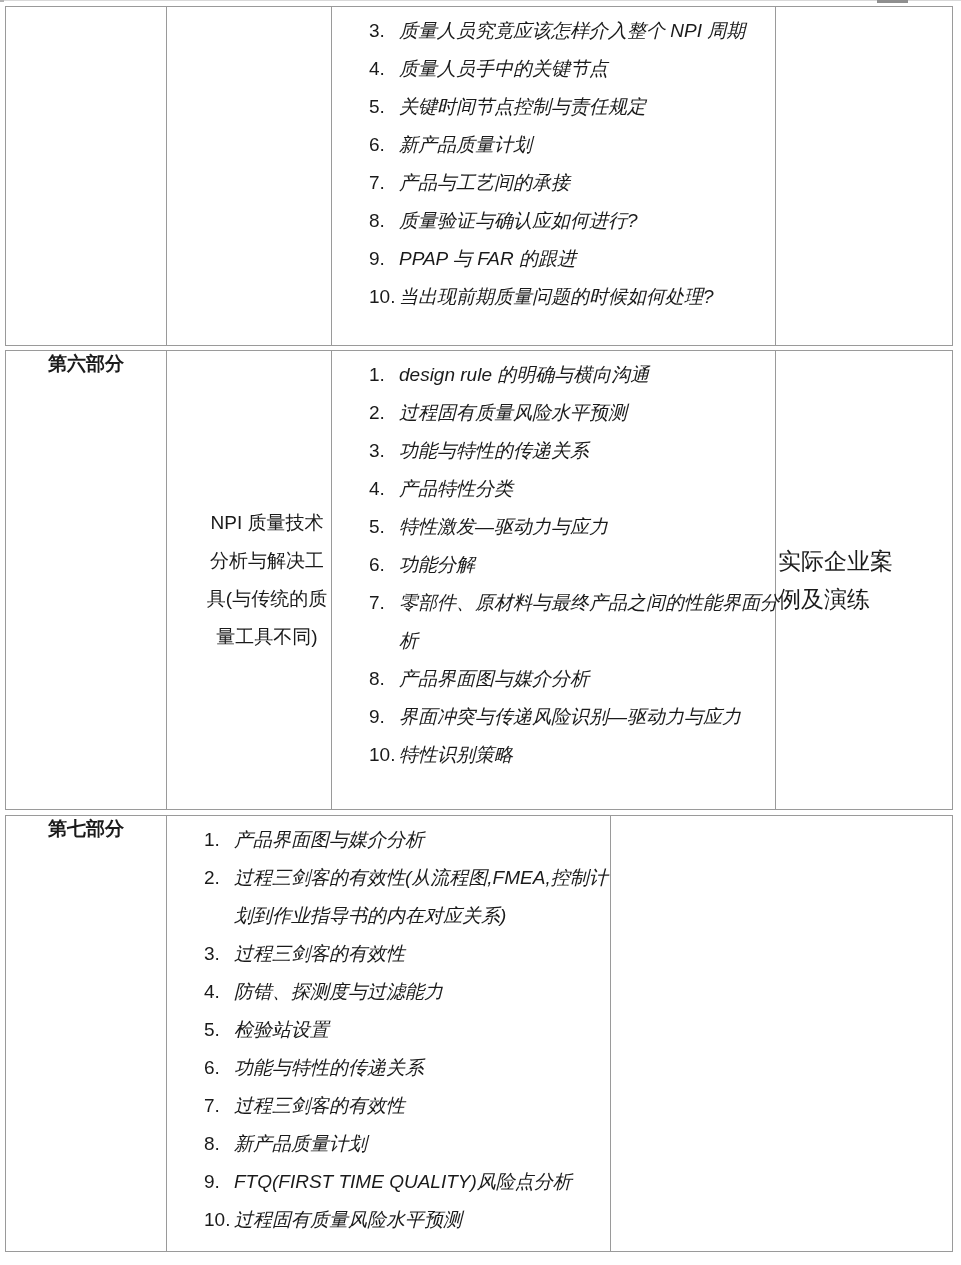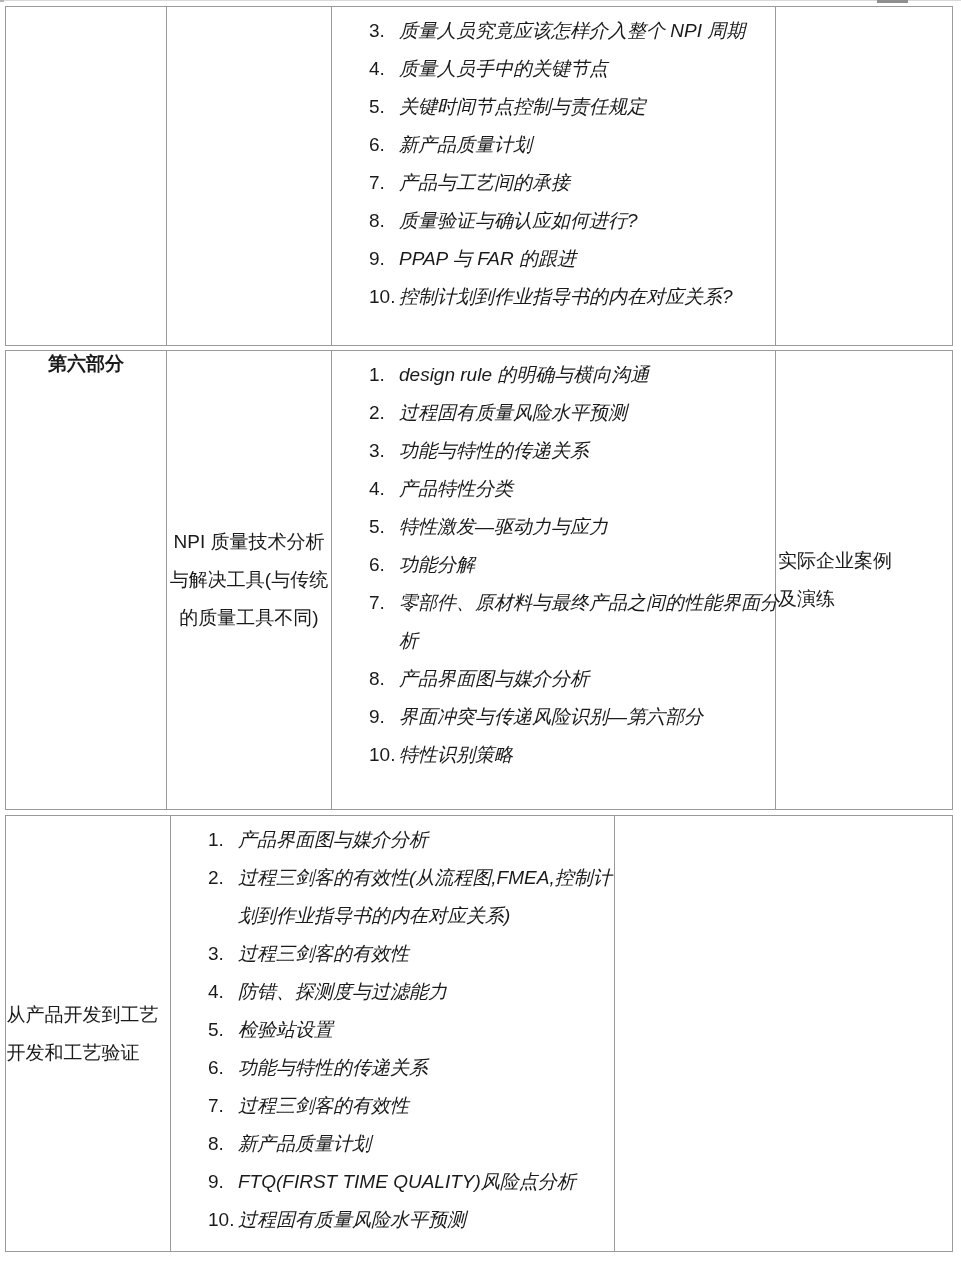--- a/index.html
+++ b/index.html
@@ -19,29 +19,29 @@
   
   .frag { position:absolute; left:5px; width:948px; border:1px solid #9a9a9a; display:flex; background:#ffffff; }
   .frag1 { top:6px;   height:340px; }
   .frag2 { top:350px; height:460px; }
   .frag3 { top:815px; height:437px; }
 
   .cell { height:100%; }
   .c-part  { width:161px; border-right:1px solid #9a9a9a; display:flex; justify-content:center; }
   .part-label { font-size:19px; font-weight:bold; white-space:nowrap; }
   .c-topic { width:165px; border-right:1px solid #9a9a9a; display:flex; align-items:center; justify-content:center; }
-  .topic-text { width:163px; font-size:19px; line-height:38px; }
+  .topic-text { width:163px; font-size:19px; line-height:38px;margin-left:36px; }
   .topic-center { text-align:center; }
   .topic-left   { text-align:left; }
   .c-items { width:444px; border-right:1px solid #9a9a9a; padding:5px 0 0 37px; overflow:visible; }
   .item { display:flex; align-items:flex-start; font-size:19px; line-height:38px; }
   .item-num  { flex:0 0 30px; width:30px; }
   .item-text { flex:0 0 384px; width:384px;font-style:italic; }
   .c-note { flex:1 1 auto; display:flex; align-items:center; padding-left:2px; }
-  .note-text { width:118px; font-size:19px; line-height:38px; }
+  .note-text { width:118px; font-size:23px; line-height:38px; }
 </style>
 </head>
 <body>
 
 <div class="page">
   <div class="artifact-top-line"></div>
   <div class="artifact-top-left"></div>
   <div class="artifact-top-right"></div>
 
   <div class="frag frag1">
@@ -75,21 +75,21 @@
       <div class="item">
         <span class="item-num">8.</span>
         <span class="item-text">质量验证与确认应如何进行?</span>
       </div>
       <div class="item">
         <span class="item-num">9.</span>
         <span class="item-text">PPAP 与 FAR 的跟进</span>
       </div>
       <div class="item">
         <span class="item-num">10.</span>
-        <span class="item-text">控制计划到作业指导书的内在对应关系?</span>
+        <span class="item-text">当出现前期质量问题的时候如何处理?</span>
       </div>
     </div>
     <div class="cell c-note">
       <div class="note-text"></div>
     </div>
   </div>
 
   <div class="frag frag2">
     <div class="cell c-part">
       <div class="part-label">第六部分</div>
@@ -125,35 +125,35 @@
       <div class="item">
         <span class="item-num">7.</span>
         <span class="item-text">零部件、原材料与最终产品之间的性能界面分析</span>
       </div>
       <div class="item">
         <span class="item-num">8.</span>
         <span class="item-text">产品界面图与媒介分析</span>
       </div>
       <div class="item">
         <span class="item-num">9.</span>
-        <span class="item-text">界面冲突与传递风险识别—第六部分</span>
+        <span class="item-text">界面冲突与传递风险识别—驱动力与应力</span>
       </div>
       <div class="item">
         <span class="item-num">10.</span>
         <span class="item-text">特性识别策略</span>
       </div>
     </div>
     <div class="cell c-note">
       <div class="note-text">实际企业案例及演练</div>
     </div>
   </div>
 
   <div class="frag frag3">
-    <div class="cell c-topic">
-      <div class="topic-text topic-left">从产品开发到工艺开发和工艺验证</div>
+    <div class="cell c-part">
+      <div class="part-label">第七部分</div>
     </div>
     <div class="cell c-items">
       <div class="item">
         <span class="item-num">1.</span>
         <span class="item-text">产品界面图与媒介分析</span>
       </div>
       <div class="item">
         <span class="item-num">2.</span>
         <span class="item-text">过程三剑客的有效性(从流程图,FMEA,控制计划到作业指导书的内在对应关系)</span>
       </div>

